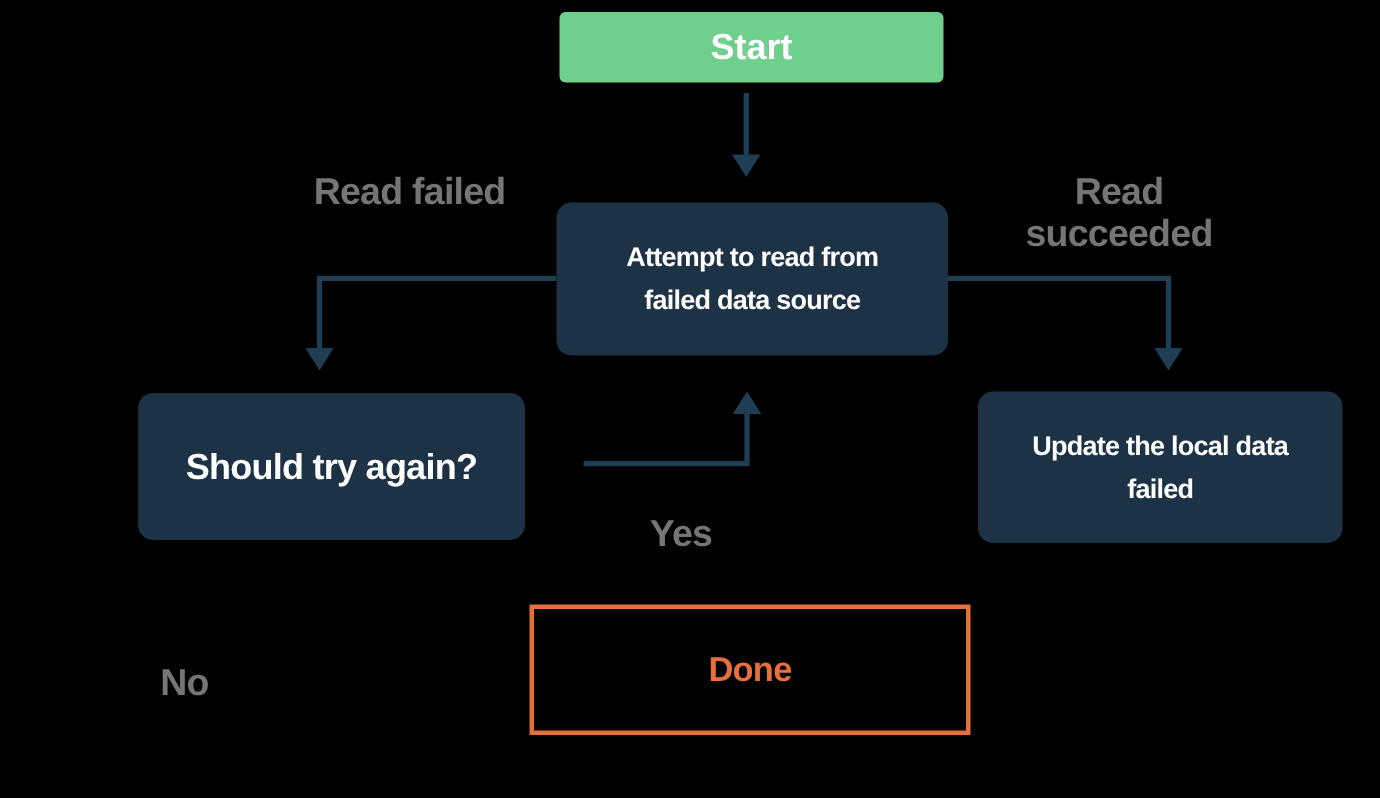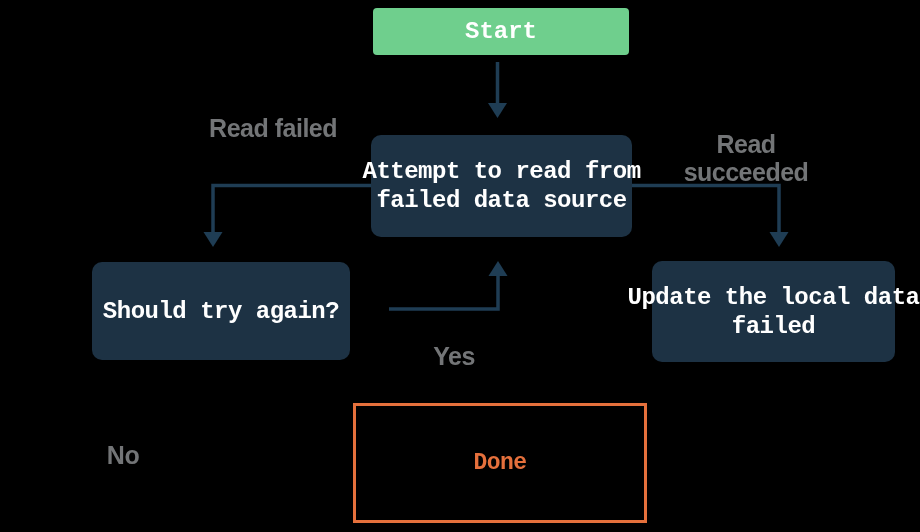--- a/index.html
+++ b/index.html
@@ -33,59 +33,59 @@
   }
   .node {
     position: absolute;
     display: flex;
     flex-direction: column;
     justify-content: center;
     align-items: center;
     box-sizing: border-box;
     color: var(--node_text, #fff);
     font-weight: bold;
-    font-size: 24px;
+    font-size: 18px;
     letter-spacing: -0.5px;
     line-height: 29px;
     text-align: center;
   }
-  .node .line { white-space: nowrap; display: block; font-family: Liberation Mono, monospace; }
+  .node .line { white-space: nowrap; display: block; }
   .node-fill {
     background: var(--node_fill, #1d3244);
     border-radius: 10px;
   }
   .node-start {
     left: 373px; top: 8px; width: 256px; height: 47px;
     background: var(--start_fill, #6fcf8d);
     border-radius: 4px;
     font-size: 24px;
     letter-spacing: 0;
   }
   .node-attempt { left: 371px; top: 135px; width: 261px; height: 102px; }
   .node-retry   { left: 92px;  top: 262px; width: 258px; height: 98px;  font-size: 24px; }
   .node-update  { left: 652px; top: 261px; width: 243px; height: 101px; }
   .node-done {
-    left: 353px; top: 403px; width: 294px; height: 120px;
+    left: 353px; top: 403px; width: 294px; height: 87px;
     background: transparent;
     border: 3px solid var(--done_border, #e5703c);
     border-radius: 0;
     color: var(--done_text, #e5703c);
     font-size: 23px;
   }
   .edge-label {
     position: absolute;
     color: var(--label_text, #737577);
     font-weight: bold;
     font-size: 25px;
     line-height: 28px;
     letter-spacing: -0.5px;
     text-align: center;
   }
   .label-read-failed    { left: 197px; top: 114px; width: 140px; text-align: right; }
-  .label-read-succeeded { left: 676px; top: 114px; width: 140px; margin-top: 16px; }
+  .label-read-succeeded { left: 676px; top: 114px; width: 140px; }
   .label-yes            { left: 414px; top: 342px; width: 80px; text-align: center; }
   .label-no             { left: 83px;  top: 441px; width: 80px; text-align: center; }
 </style>
 </head>
 <body>
 
 <div class="canvas">
 
   <svg class="connectors" viewBox="0 0 920 532" xmlns="http://www.w3.org/2000/svg">
     <g>

